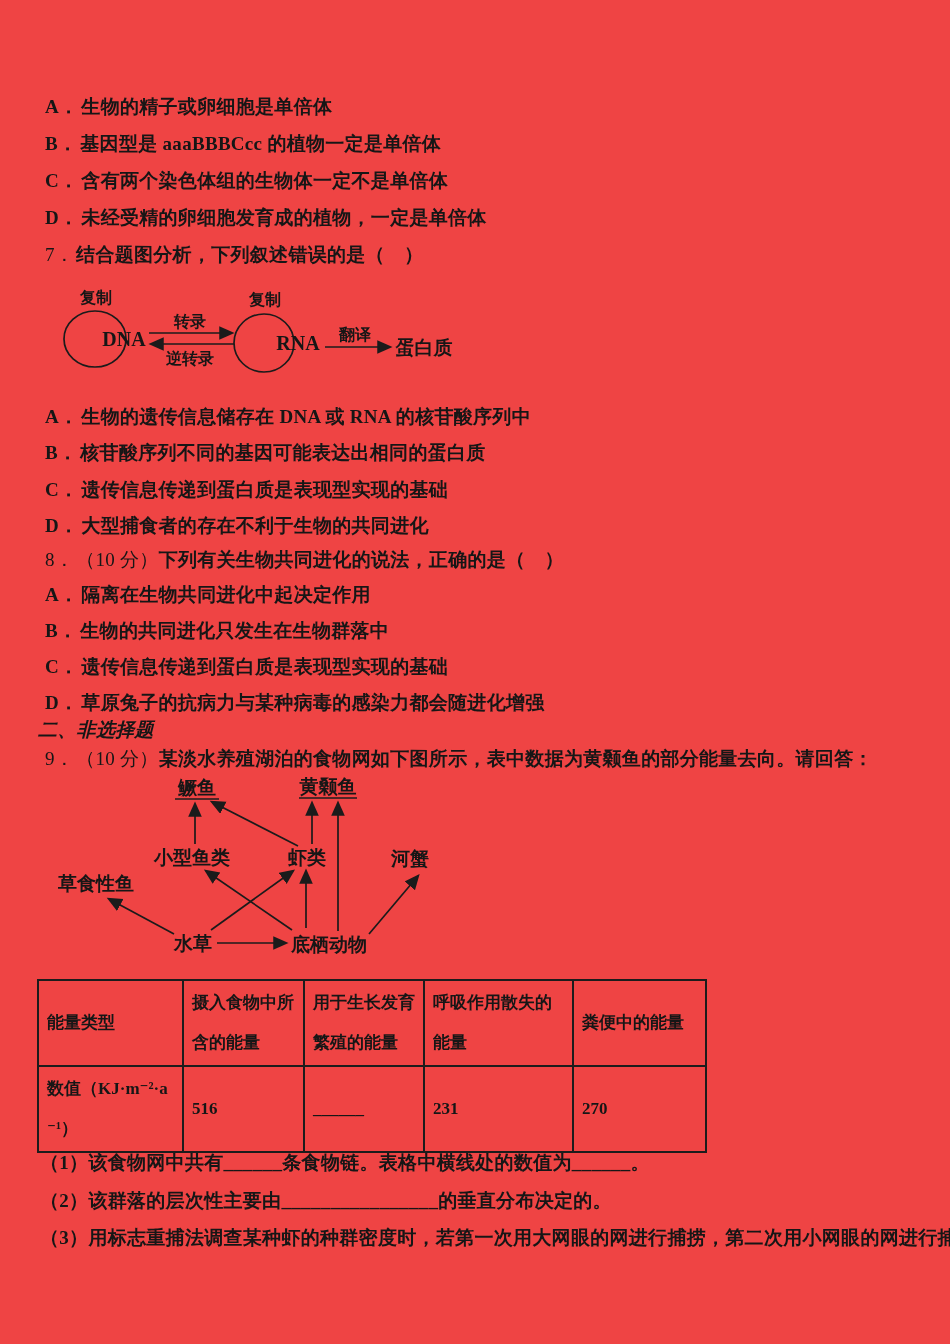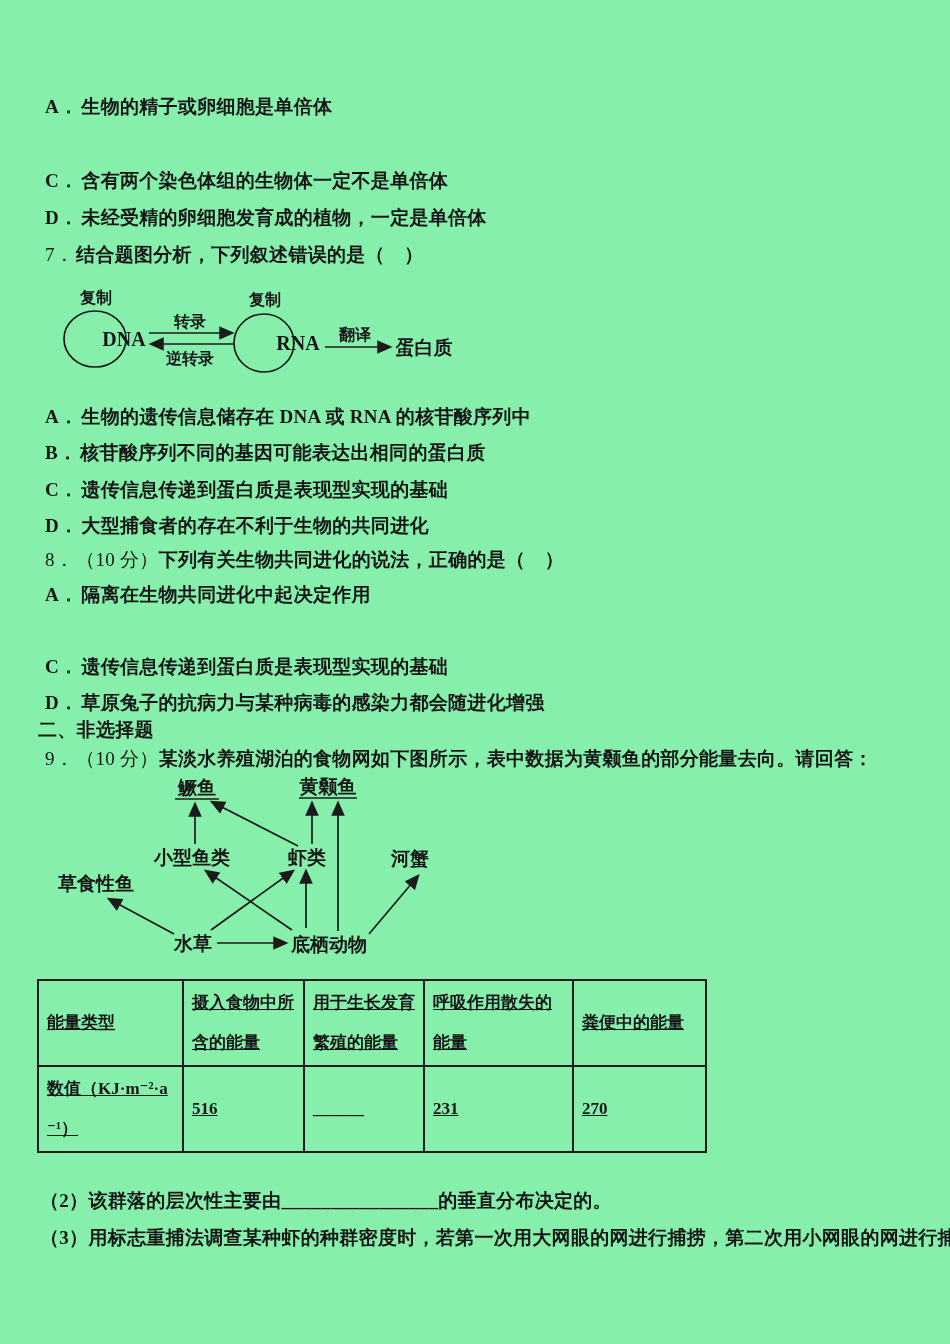--- a/index.html
+++ b/index.html
@@ -1,47 +1,48 @@
 <!DOCTYPE html>
 <html><head>
 <meta charset="utf-8">
 <style>
   html,body{margin:0;padding:0;background:#ffffff;}
   .page{
-    position:relative;width:950px;height:1344px;background:#86efac;overflow:hidden;
+    position:relative;width:950px;height:1344px;background:#ef4444;overflow:hidden;
     font-family:"Liberation Serif","DejaVu Serif",serif;color:#161616;
   }
   .line{position:absolute;left:45px;font-size:19px;font-weight:700;white-space:nowrap;letter-spacing:0.3px;}
   .qnum,.qscore{font-weight:400;}
   .qnum{margin-right:2px;}
   .olabel{margin-right:3px;}
-  .section{left:38px;}
+  .section{left:38px;font-style:italic;}
   .sub{left:40px;}
   svg.fig{position:absolute;}
   svg text{font-family:"Liberation Serif","DejaVu Serif",serif;fill:#161616;font-weight:700;}
   .dbio{font-size:20px;}
   .dlab{font-size:16px;}
   .fw{font-size:19px;}
   .stroke{stroke:#1b1b1b;stroke-width:1.7;fill:none;}
   table.etable{
     position:absolute;left:37px;top:979px;border-collapse:collapse;table-layout:fixed;
     font-size:17px;font-weight:700;color:#161616;
   }
   table.etable td{
     border:2px solid #1c1c1c;vertical-align:middle;padding:2px 8px;line-height:2.35;
-    overflow:hidden;word-break:break-all;text-decoration:underline;
+    overflow:hidden;word-break:break-all;
   }
   tr.r1{height:84px;} tr.r2{height:85px;padding-left:16px;}
 </style>
 </head>
 <body>
 
 <div class="page">
 
   <div class="line" style="top:94px"><span class="olabel">A．</span><span>生物的精子或卵细胞是单倍体</span></div>
+  <div class="line" style="top:131px"><span class="olabel">B．</span><span>基因型是 aaaBBBCcc 的植物一定是单倍体</span></div>
   <div class="line" style="top:205px"><span class="olabel">D．</span><span>未经受精的卵细胞发育成的植物，一定是单倍体</span></div>
   <div class="line" style="top:168px"><span class="olabel">C．</span><span>含有两个染色体组的生物体一定不是单倍体</span></div>
 
   <div class="line" style="top:242px"><span class="qnum">7．</span><span>结合题图分析，下列叙述错误的是（　）</span></div>
 
   <svg class="fig" style="top:283px;left:52px" width="420" height="108" viewBox="0 0 420 108">
     <defs>
       <marker id="ah1" markerWidth="10" markerHeight="9" refX="7.5" refY="4" orient="auto">
         <path d="M0,0 L9,4 L0,8 Z" fill="#1b1b1b"></path>
       </marker>
@@ -64,20 +65,21 @@
     <text class="fw" x="372" y="71" text-anchor="middle">蛋白质</text>
   </svg>
 
   <div class="line" style="top:404px"><span class="olabel">A．</span><span>生物的遗传信息储存在 DNA 或 RNA 的核苷酸序列中</span></div>
   <div class="line" style="top:440px"><span class="olabel">B．</span><span>核苷酸序列不同的基因可能表达出相同的蛋白质</span></div>
   <div class="line" style="top:477px"><span class="olabel">C．</span><span>遗传信息传递到蛋白质是表现型实现的基础</span></div>
   <div class="line" style="top:513px"><span class="olabel">D．</span><span>大型捕食者的存在不利于生物的共同进化</span></div>
 
   <div class="line" style="top:547px"><span class="qnum">8．</span><span class="qscore">（10 分）</span><span>下列有关生物共同进化的说法，正确的是（　）</span></div>
   <div class="line" style="top:582px"><span class="olabel">A．</span><span>隔离在生物共同进化中起决定作用</span></div>
+  <div class="line" style="top:618px"><span class="olabel">B．</span><span>生物的共同进化只发生在生物群落中</span></div>
   <div class="line" style="top:654px"><span class="olabel">C．</span><span>遗传信息传递到蛋白质是表现型实现的基础</span></div>
   <div class="line" style="top:690px"><span class="olabel">D．</span><span>草原兔子的抗病力与某种病毒的感染力都会随进化增强</span></div>
 
   <div class="line section" style="top:717px">二、非选择题</div>
 
   <div class="line" style="top:746px"><span class="qnum">9．</span><span class="qscore">（10 分）</span><span>某淡水养殖湖泊的食物网如下图所示，表中数据为黄颡鱼的部分能量去向。请回答：</span></div>
 
   <svg class="fig" style="top:772px;left:45px" width="400" height="192" viewBox="0 0 400 192">
     <defs>
       <marker id="ah2" markerWidth="10" markerHeight="9" refX="7.5" refY="4" orient="auto">
@@ -128,16 +130,17 @@
       <tr class="r2">
         <td>数值（KJ·m⁻²·a⁻¹）</td>
         <td>516</td>
         <td>______</td>
         <td>231</td>
         <td>270</td>
       </tr>
     </tbody>
   </table>
 
+  <div class="line sub" style="top:1150px">（1）该食物网中共有______条食物链。表格中横线处的数值为______。</div>
   <div class="line sub" style="top:1188px">（2）该群落的层次性主要由________________的垂直分布决定的。</div>
   <div class="line sub" style="top:1225px">（3）用标志重捕法调查某种虾的种群密度时，若第一次用大网眼的网进行捕捞，第二次用小网眼的网进行捕捞，则</div>
 
 </div>
 
 </body></html>

